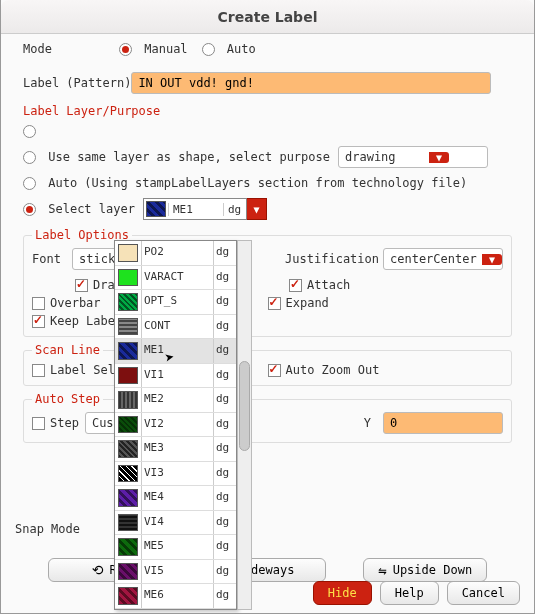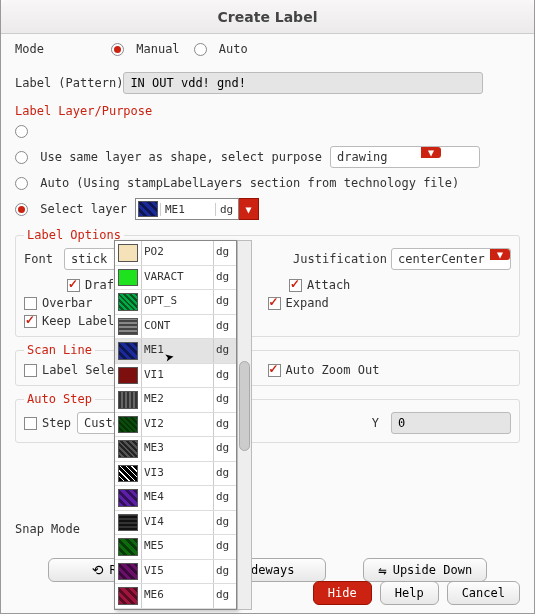--- a/index.html
+++ b/index.html
@@ -21,21 +21,21 @@
     height: 34px;
     border-bottom: 1px solid #ccc;
     text-align: center;
     font-family: "DejaVu Sans", Arial, sans-serif;
     font-weight: bold;
     font-size: 14px;
     line-height: 34px;
     color: #444;
     border-radius: 8px 8px 0 0;
   }
-  .content { padding: 8px 14px; }
+  .content { padding: 8px 22px; }
   .row { display: flex; align-items: center; margin-bottom: 8px; }
   .label-col { min-width: 96px; }
   .radio, .check {
     appearance: none;
     width: 13px; height: 13px;
     border: 1px solid #888;
     margin: 0 5px 0 0;
     vertical-align: middle;
     position: relative;
     background: #fff;
@@ -52,25 +52,25 @@
   .section-title {
     color: #c21;
     margin: 10px 0 6px 0;
   }
   .textin {
     border: 1px solid #bbb;
     border-radius: 3px;
     padding: 3px 6px;
     font-family: inherit;
     font-size: 12px;
-    background: #e5e5e5;
+    background: #fdba74;
   }
   .textin.wide { width: 360px; }
   .selectish {
-    display: inline-flex; align-items: flex-start;
+    display: inline-flex; align-items: center;
     border: 1px solid #bbb; border-radius: 3px; background: #fff;
     height: 22px;
   }
   .selectish .seltxt {
     padding: 3px 6px; min-width: 90px;
   }
   .selectish .selbtn {
     width: 20px; background: #c21; color: #fff; text-align: center;
     border-radius: 0 3px 3px 0; display: flex; align-items: center; justify-content: center;
     font-size: 10px;
@@ -87,21 +87,21 @@
     padding: 0 3px;
     font-size: 12px;
   }
   .btn {
     display: inline-flex; align-items: center; justify-content: center;
     border: 1px solid #aaa; border-radius: 6px;
     background: linear-gradient(#fdfdfd,#e8e8e8);
     padding: 3px 14px; font-family: inherit; font-size: 12px;
     min-height: 24px;
   }
-  .btn.red { background: #c21; color: #ffffff; border-color: #910; }
+  .btn.red { background: #c21; color: #fde047; border-color: #910; }
   .bottombar {
     position: absolute; bottom: 8px; right: 14px;
     display: flex; gap: 8px;
   }
   .midbtns {
     position: absolute; width: 100%; left: 0;
     display: flex; justify-content: space-around;
     padding: 0 28px;
     top: 558px;
   }

